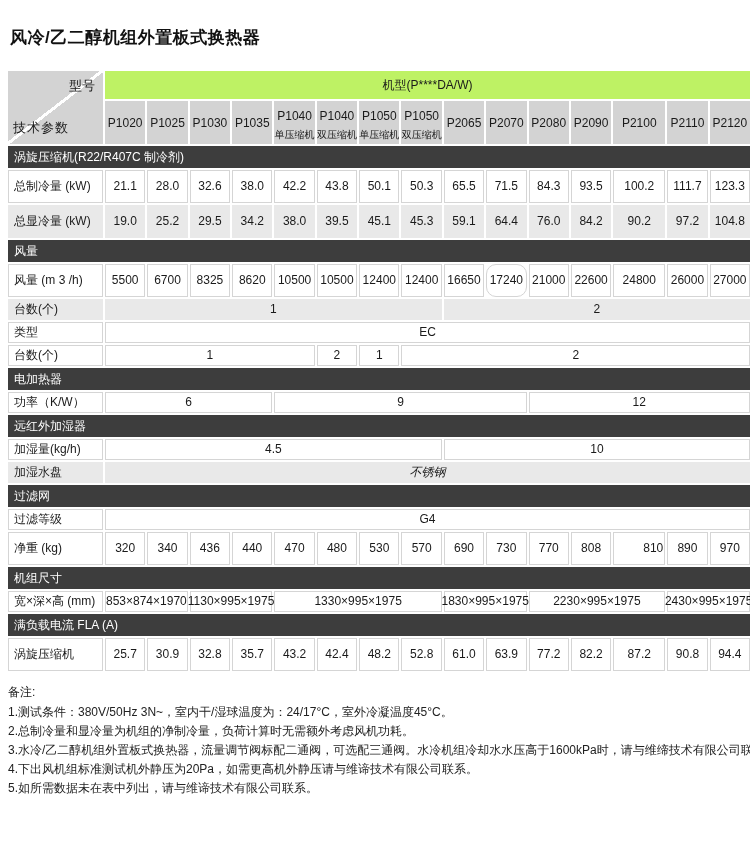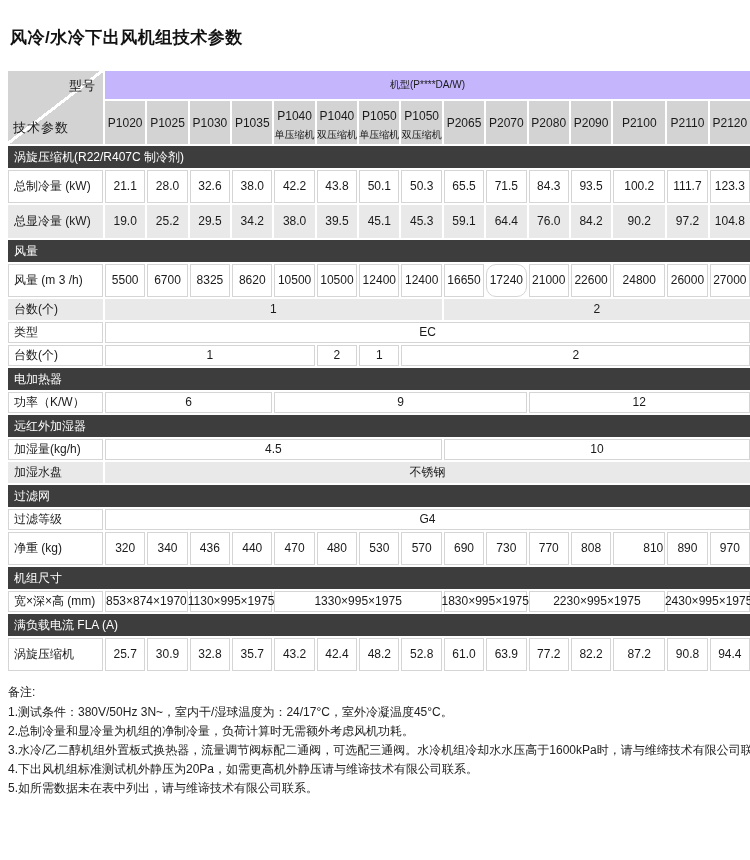--- a/index.html
+++ b/index.html
@@ -28,24 +28,24 @@
         #ffffff calc(50% + 1px),
         rgba(0,0,0,0) calc(50% + 1px)),
       #d3d3d3;
     font-size: 13px;
   }
   .corner-top { position: absolute; top: 6px; right: 8px; }
   .corner-bottom { position: absolute; bottom: 7px; left: 5px; letter-spacing: 1px; }
 
   .series-bar {
     grid-column: 2 / -1; grid-row: 1;
-    background: #c4b5fd;
+    background: #bef264;
     min-height: 28px;
     display: flex; align-items: center; justify-content: center;
-    font-size: 10px;
+    font-size: 12px;
   }
 
   .model-cell {
     grid-row: 2;
     background: #d3d3d3;
     min-height: 43px;
     position: relative;
     display: flex; flex-direction: column; align-items: center; justify-content: center;
   }
   .model-cell.has-sub { justify-content: flex-start; padding-top: 8px; }
@@ -85,21 +85,21 @@
   .tall { min-height: 33px; }
 
   .notes { margin-top: 12px; font-size: 12px; color: #222; line-height: 19px; }
   .notes-heading { margin-bottom: 1px; }
   .note-line { white-space: nowrap; }
 </style>
 </head>
 <body>
 
 <div class="page">
-  <h1 class="title">风冷/水冷下出风机组技术参数</h1>
+  <h1 class="title">风冷/乙二醇机组外置板式换热器</h1>
 
   <div class="spec-table">
     <div class="corner">
       <span class="corner-top">型号</span>
       <span class="corner-bottom">技术参数</span>
     </div>
     <div class="series-bar">机型(P****DA/W)</div>
 
   <div class="model-cell">
         <div class="model-label">P1020</div>
@@ -213,21 +213,21 @@
       <div class="section-bar">电加热器</div>
       <div class="row-label">功率（K/W）</div>
       <div class="data-cell" style="grid-column: span 4;">6</div>
       <div class="data-cell" style="grid-column: span 6;">9</div>
       <div class="data-cell" style="grid-column: span 5;">12</div>
       <div class="section-bar">远红外加湿器</div>
       <div class="row-label">加湿量(kg/h)</div>
       <div class="data-cell" style="grid-column: span 8;">4.5</div>
       <div class="data-cell" style="grid-column: span 7;">10</div>
       <div class="row-label shaded">加湿水盘</div>
-      <div class="data-cell shaded" style="grid-column: span 15;">不锈钢</div>
+      <div class="data-cell shaded" style="grid-column: span 15; font-style: italic;">不锈钢</div>
       <div class="section-bar">过滤网</div>
       <div class="row-label">过滤等级</div>
       <div class="data-cell" style="grid-column: span 15;">G4</div>
       <div class="row-label tall">净重 (kg)</div>
       <div class="data-cell tall" style="grid-column: span 1;">320</div>
       <div class="data-cell tall" style="grid-column: span 1;">340</div>
       <div class="data-cell tall" style="grid-column: span 1;">436</div>
       <div class="data-cell tall" style="grid-column: span 1;">440</div>
       <div class="data-cell tall" style="grid-column: span 1;">470</div>
       <div class="data-cell tall" style="grid-column: span 1;">480</div>

